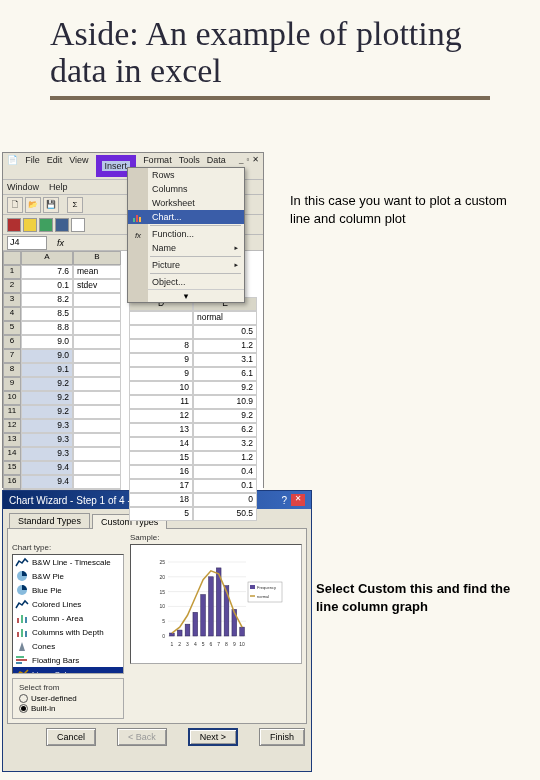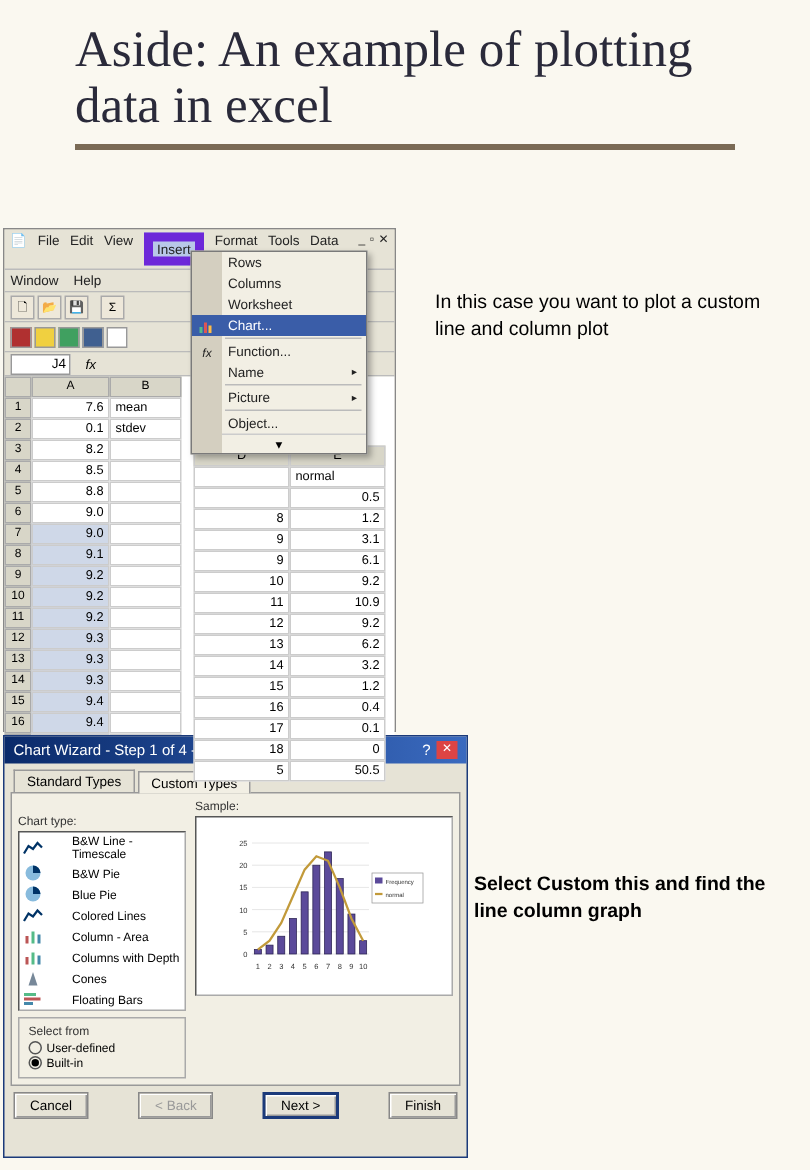--- a/index.html
+++ b/index.html
@@ -100,21 +100,20 @@
     width: 14px; height: 14px;
     border: 1px solid #999;
   }
   .name-box {
     background: #fff;
     border: 1px solid #999;
     width: 40px;
     height: 14px;
     font-size: 9px;
     padding: 0 2px;
-    text-align: right;
   }
   .sheet {
     position: relative;
     display: grid;
     grid-template-columns: 18px 52px 48px;
     grid-auto-rows: 14px;
     background: #fff;
     font-size: 8.5px;
   }
   .hd { background: #d8d6c8; border: 1px solid #aaa; text-align: center; font-size: 8px;}
@@ -224,21 +223,21 @@
   }
   .chart-list-col { flex: 0 0 112px; display:flex; flex-direction:column;justify-content:flex-end;}
   .chart-list {
     background:#fff;
     border:1px inset #aaa;
     height:120px;
     overflow:hidden;
     font-size:8px;
   }
   .cl-item {
-    display:flex; align-items:center; gap:19px;
+    display:flex; align-items:center; gap:3px;
     padding:1px 2px;
   }
   .cl-item.sel { background:#0a2a8a; color:#fff; }
   .cl-ic { width:14px; height:12px; display:inline-flex;}
   .sample-col { flex:1; display:flex; flex-direction:column;}
   .sample-box {
     background:#fff;
     border:1px inset #aaa;
     height:120px;
     position:relative;
@@ -259,21 +258,21 @@
     padding:4px 6px;
     font-size:8px;
   }
   .radio-row { display:flex; align-items:center; gap:3px; margin:1px 0;}
   .radio {
     width:9px; height:9px; border:1px solid #555; border-radius:50%;
     display:inline-flex; align-items:center; justify-content:center;
   }
   .radio.checked::after{content:''; width:5px;height:5px;background:#000;border-radius:50%;}
   .wz-buttons {
-    display:flex; justify-content:space-between; gap:8px;
+    display:flex; justify-content:flex-end; gap:21px;
     padding:4px 6px;
   }
   .wz-btn {
     font-size:9px;
     padding:2px 10px;
     background:#e6e3d6;
     border:1px solid #888;
     box-shadow:1px 1px 0 #fff inset, -1px -1px 0 #999 inset;
   }
   .wz-btn.primary { border:2px solid #1b3a7a; }

